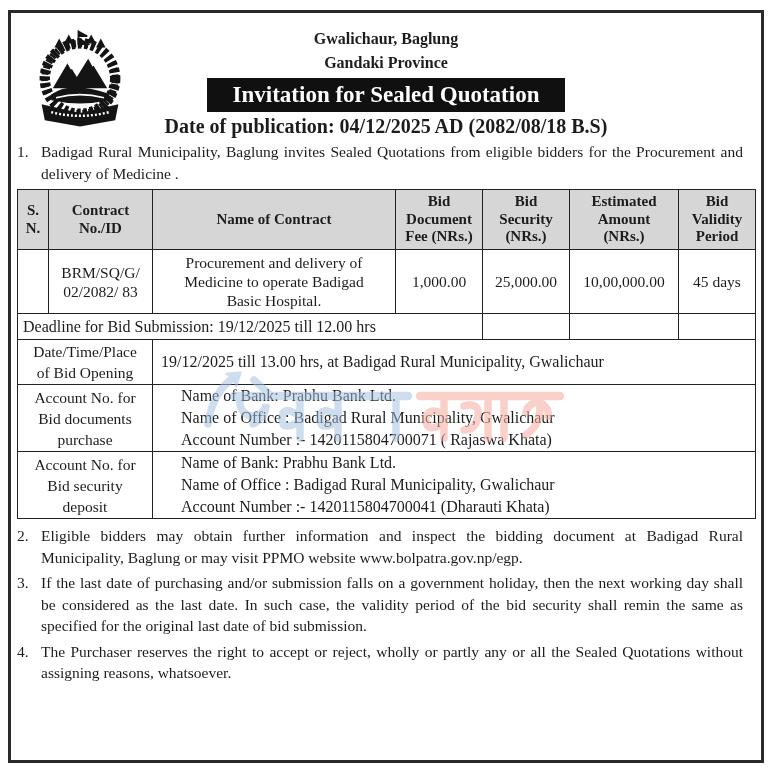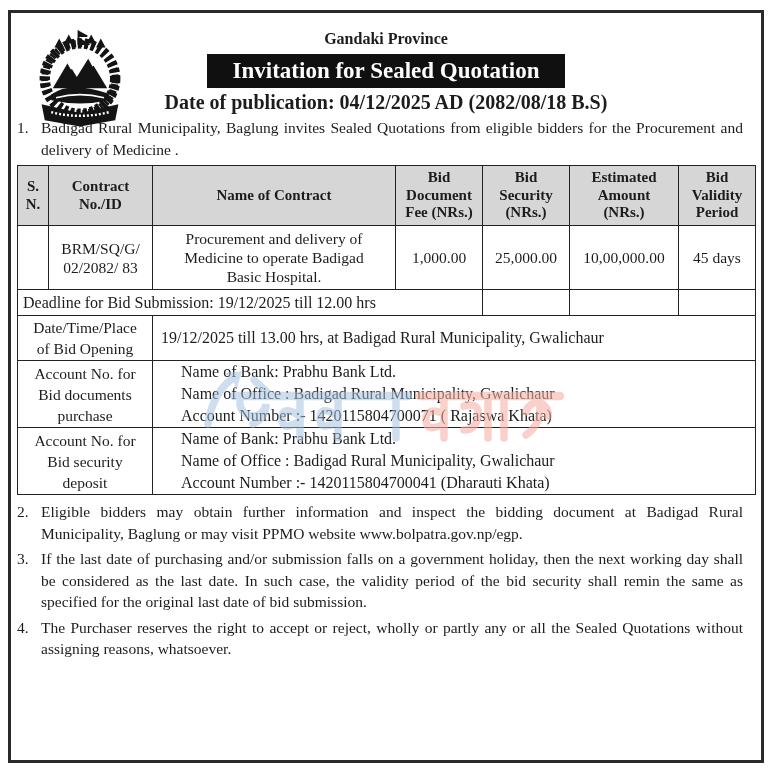--- a/index.html
+++ b/index.html
@@ -88,20 +88,21 @@
       <path d="M45 40 l4 7 5 -5 M71 34 l5 9 6 -4" stroke="#ffffff" stroke-width="2.5" fill="none"></path>
 
       <path d="M24 80 Q48 62 96 79 L96 87 Q60 95 24 87 Z" fill="#141414"></path>
       <path d="M30 84 Q60 76 90 84" stroke="#ffffff" stroke-width="2" fill="none"></path>
 
       <path d="M12 92 L60 103 L108 92 L104 112 L60 120 L16 112 Z" fill="#141414"></path>
       <path d="M24 102 Q60 111 96 102" stroke="#ffffff" stroke-width="3" stroke-dasharray="2.5 2.5" fill="none"></path>
     </svg>
 
     <div class="hdr">
+      <div class="loc">Gwalichaur, Baglung</div>
       <div class="prov">Gandaki Province</div>
       <div class="banner-wrap">
         <span class="banner">Invitation for Sealed Quotation</span>
       </div>
       <div class="pubdate">Date of publication: 04/12/2025 AD (2082/08/18 B.S)</div>
     </div>
 
     <div class="note">
       <span class="num">1.</span>
       <span class="txt">Badigad Rural Municipality, Baglung invites Sealed Quotations from eligible bidders for the Procurement and delivery of Medicine .</span>

